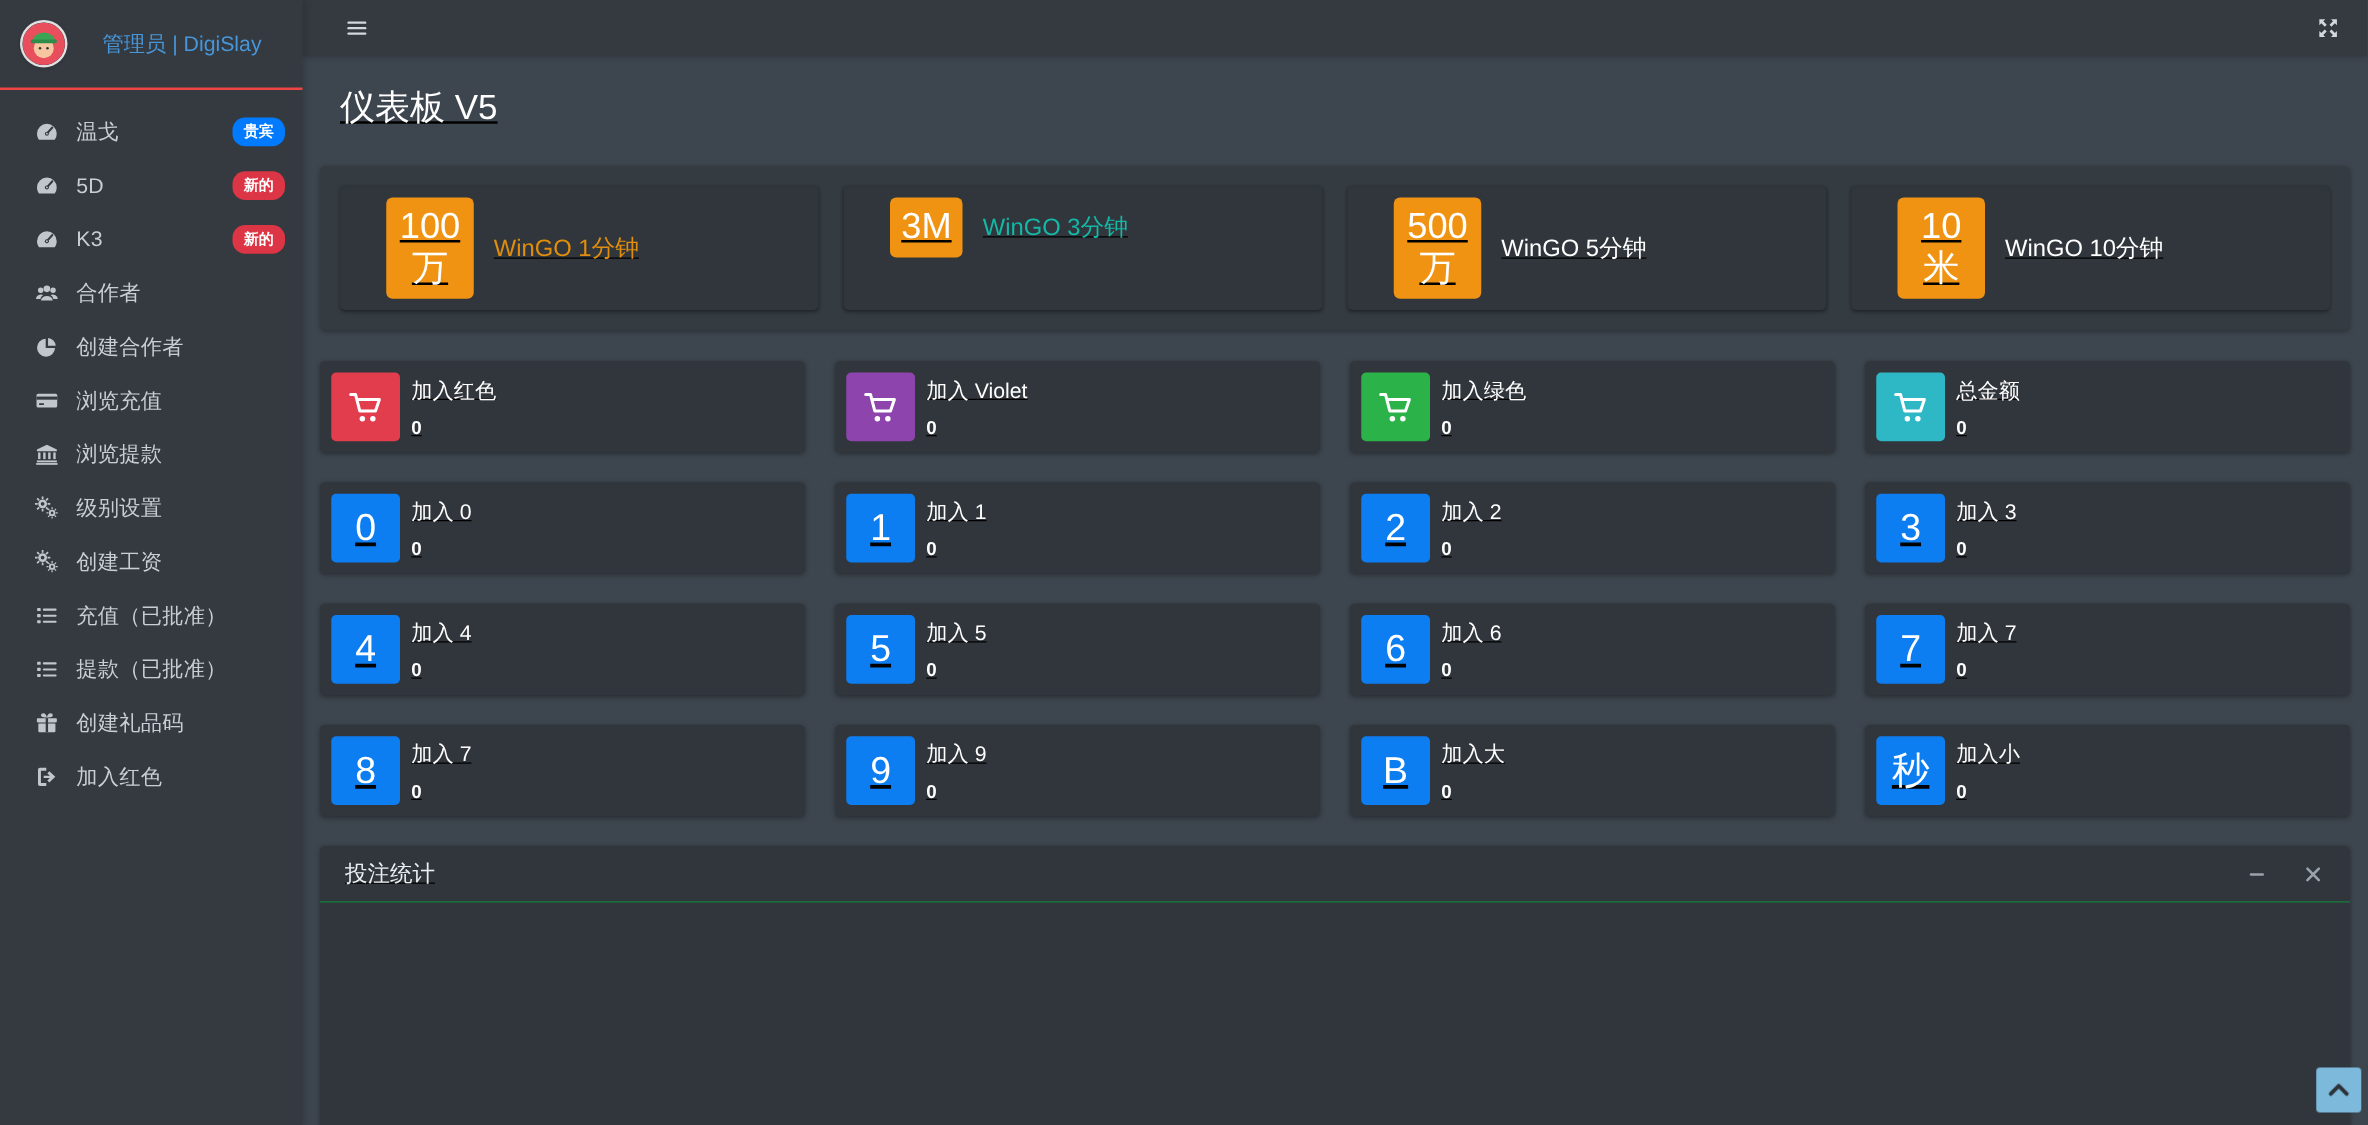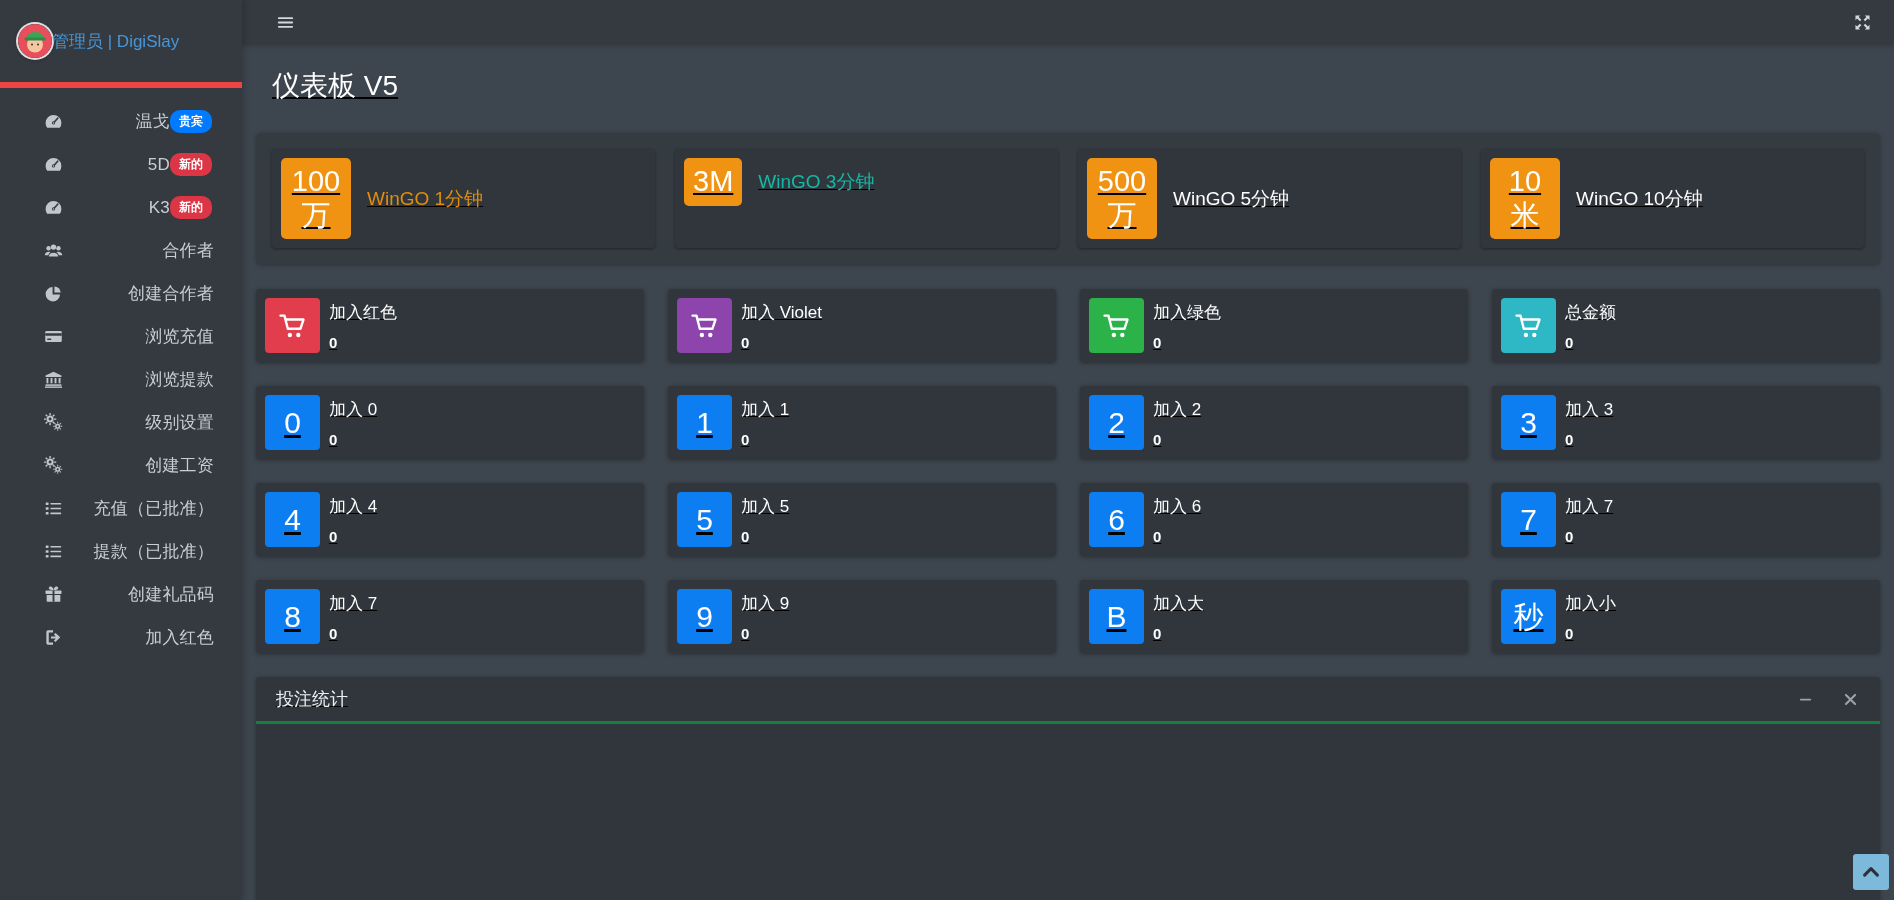--- a/index.html
+++ b/index.html
@@ -10,28 +10,28 @@
     -webkit-font-smoothing:antialiased;
   }
   .ic { width:19px; height:19px; display:block; }
 
   
   .sidebar {
     position:fixed; left:0; top:0; width:242px; height:900px;
     background:#343a40; z-index:20; box-shadow:2px 0 6px rgba(0,0,0,.18);
   }
   .brand {
-    height:88px; display:flex; align-items:center; gap:0;
-    padding:0 18px; border-bottom:6px solid #ef4444; cursor:pointer;
+    height:72px; display:flex; align-items:center; gap:30px;
+    padding:0 18px; border-bottom:2px solid #ef4444; cursor:pointer;
   }
   .avatar { width:34px; height:34px; border-radius:50%;
     box-shadow:0 0 0 2px rgba(255,255,255,.85), 0 1px 4px rgba(0,0,0,.45); flex:none; }
   .brand-text { font-size:17px; white-space:nowrap; }
 
-  .nav { padding:12px 16px 0;text-align:right; }
+  .nav { padding:12px 0 0; }
   .nav-item {
     display:flex; align-items:center; height:43px;
     padding:0 12px 0 25px; color:#c9ced4; font-size:17px;
     text-decoration:none; cursor:pointer;
   }
   .nav-icon { width:24px; margin-right:12px; display:flex; justify-content:center; color:#c0c6cc; }
   .nav-label { flex:1; letter-spacing:.2px; }
   .badge {
     font-size:12px; font-weight:bold; color:#fff;
     padding:3px 9px; border-radius:10px; margin-right:2px;
@@ -58,21 +58,21 @@
   }
   .info-box {
     background:#30363c; border-radius:4px; padding:9px; min-height:98px;
     display:flex; align-items:flex-start;
     box-shadow:0 1px 3px rgba(0,0,0,.4);
   }
   .info-inner { display:flex; align-items:center; }
   .info-icon {
     display:inline-block; background:#f09312; color:#fff; border-radius:5px;
     padding:7px 9px; font-size:29px; line-height:1.16; font-weight:400;
-    max-width:70px; word-break:break-all; text-align:center;
+    max-width:70px; word-break:break-all; text-align:center;margin-left:28px;
   }
   .info-label { margin-left:16px; font-size:19px; color:#fff; cursor:pointer; }
 
   
   .stats-grid {
     margin-top:25px; display:grid; grid-template-columns:repeat(4,1fr); gap:24px;
   }
   .stat-card {
     background:#30363c; border-radius:4px; padding:9px; height:73px;
     display:flex; box-shadow:0 1px 4px rgba(0,0,0,.35);
@@ -87,21 +87,21 @@
   .stat-title { color:#fff; font-size:17px; }
   .stat-value { color:#fff; font-size:15px; font-weight:bold; margin-top:10px; }
 
   
   .panel {
     margin-top:24px; background:#30363c; border-radius:4px 4px 0 0;
     box-shadow:0 1px 4px rgba(0,0,0,.35);
   }
   .panel-header {
     display:flex; align-items:center; padding:10px 20px;
-    border-bottom:3px solid #15803d;
+    border-bottom:1px solid #15803d;
   }
   .panel-title { flex:1; color:#eceff2; font-size:18px; }
   .panel-tools { display:flex; gap:26px; color:#9aa2ab; }
   .panel-tools .tool { cursor:pointer; display:flex; }
   .panel-body { height:188px; }
 
   .scroll-top {
     position:fixed; right:5px; bottom:10px; width:36px; height:36px;
     border-radius:3px; display:flex; align-items:center; justify-content:center;
     cursor:pointer; z-index:30;

